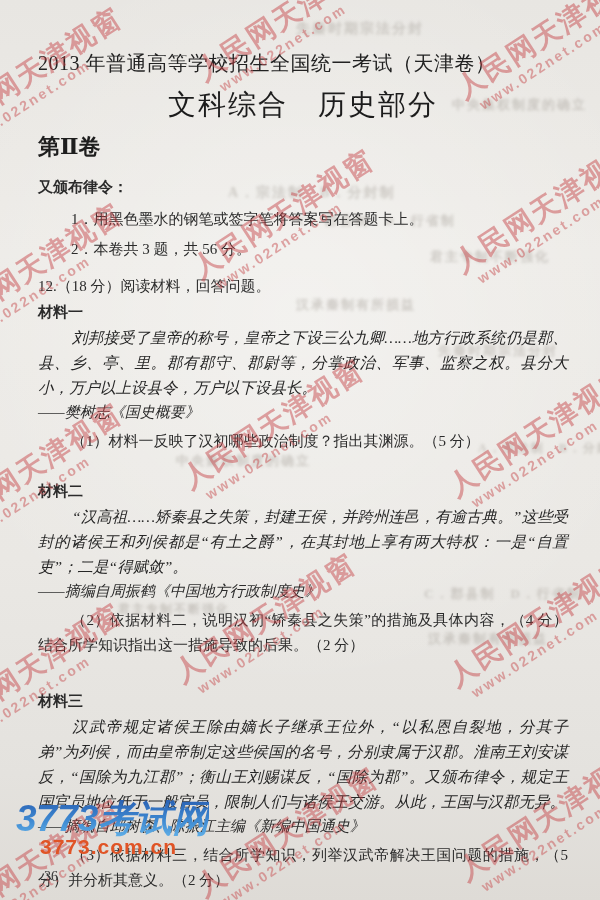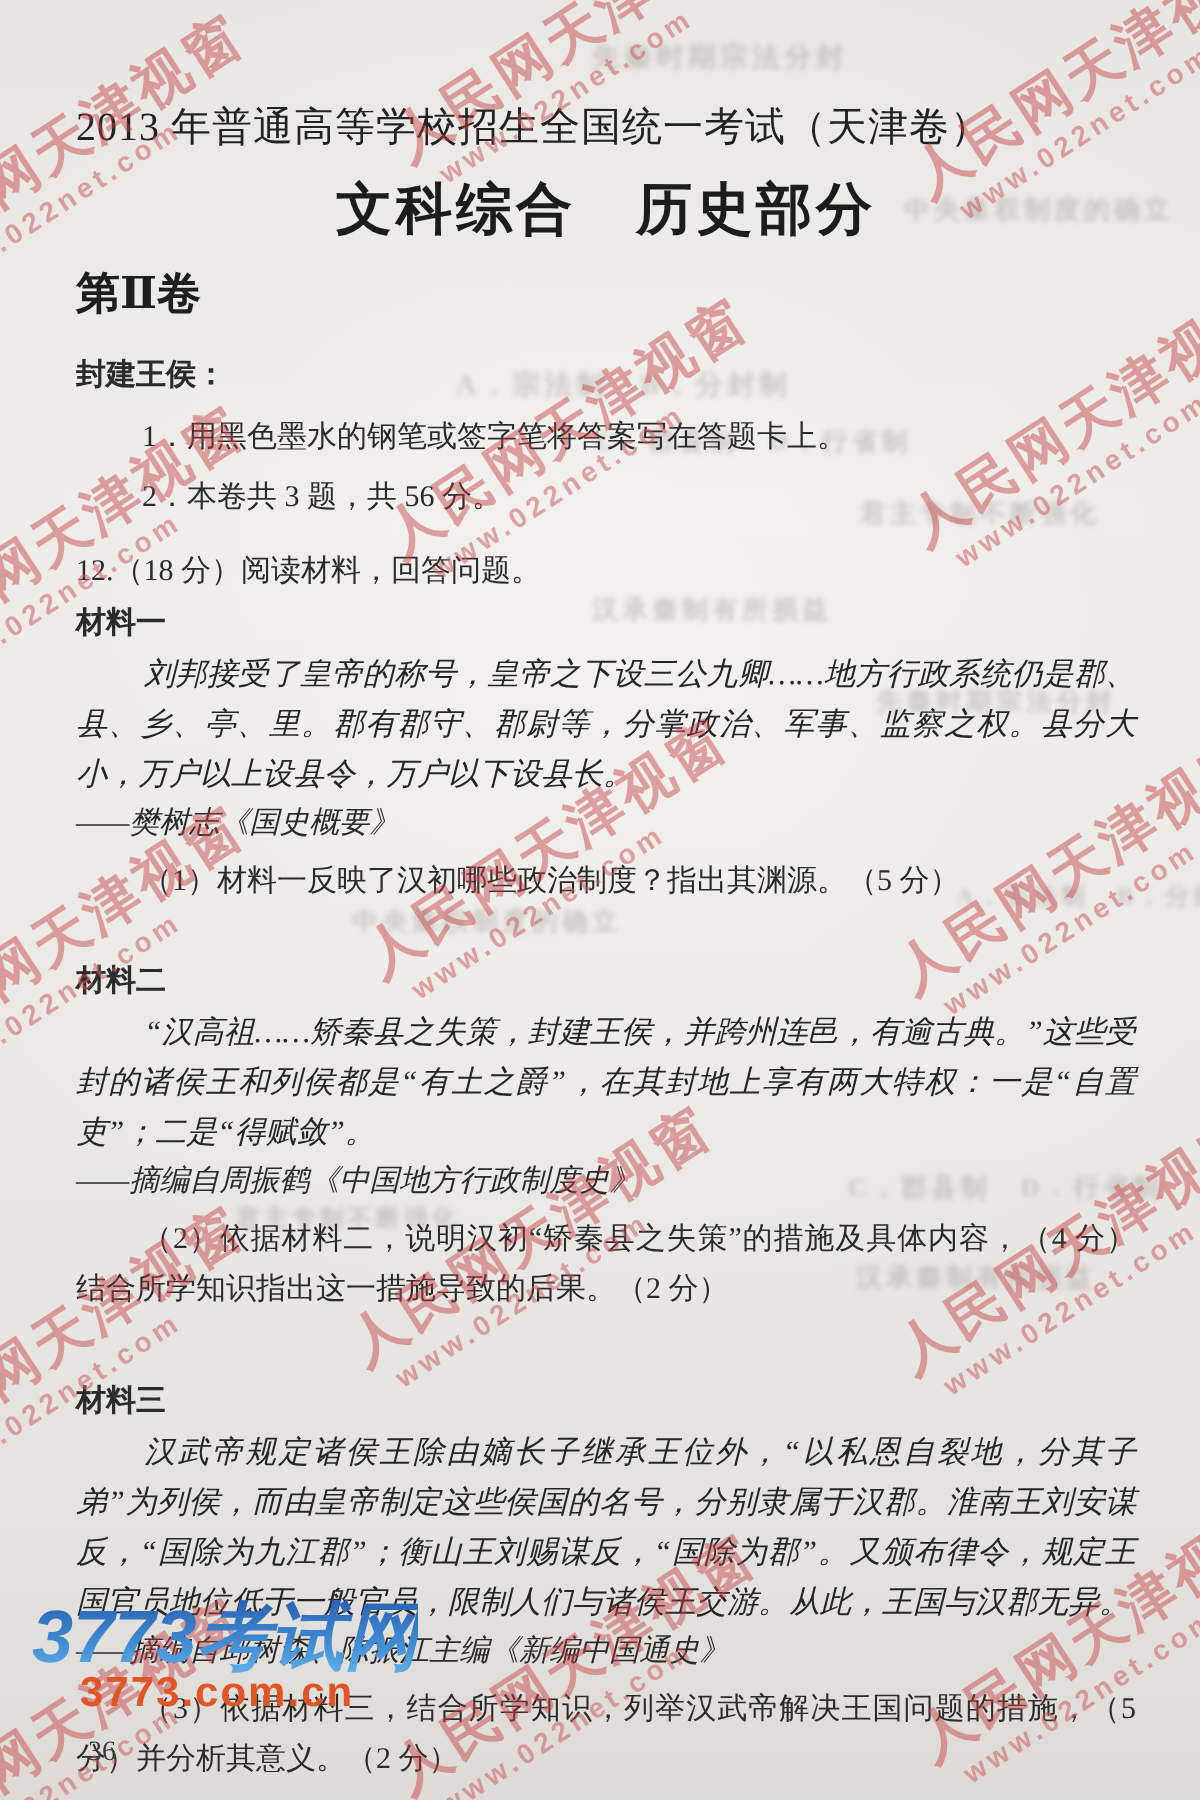--- a/index.html
+++ b/index.html
@@ -14,21 +14,21 @@
   }
   
   .bleed-layer{position:absolute;inset:0;z-index:1;pointer-events:none;}
   .bleed{
     position:absolute;color:#9d978f;opacity:.42;filter:blur(1.4px);
     white-space:nowrap;letter-spacing:2px;font-weight:bold;
   }
   
   .content{position:absolute;z-index:2;left:38px;top:50px;width:530px;}
   .t1{text-align:left;font-size:20px;letter-spacing:.5px;color:#222;margin:0 0 9px 0;}
-  .t2{text-align:center;font-size:28px;font-weight:bold;letter-spacing:2px;color:#1c1c1c;margin:0 0 8px 0;}
+  .t2{text-align:center;font-size:28px;font-weight:normal;letter-spacing:2px;color:#1c1c1c;margin:0 0 8px 0;}
   .t3{text-align:left;font-size:22px;font-weight:bold;color:#1e1e1e;margin:0 0 16px 0;}
   .notice-head{font-size:15px;font-weight:bold;margin:0 0 10px 0;}
   .notice-item{font-size:15px;line-height:25px;padding-left:2.2em;margin:0 0 5px 0;}
   .q-intro{font-size:15px;line-height:25px;margin:12px 0 2px 0;font-family:Liberation Serif, serif;}
   .mat-label{font-size:15px;font-weight:bold;line-height:22px;margin:2px 0 2px 0;}
   .mat-para{
     font-size:15.5px;line-height:25px;text-align:justify;text-indent:2.2em;
     font-style:italic;color:#262626;margin:2px 0 0 0;
   }
   .mat-source{font-size:15px;font-style:italic;text-align:left;line-height:25px;margin:0;}
@@ -77,21 +77,21 @@
       <div class="bleed" style="left: 424px; top: 585px; font-size: 13px;">C．郡县制　D．行省制</div>
       <div class="bleed" style="left: 118px; top: 601px; font-size: 12px;">君主专制不断强化</div>
       <div class="bleed" style="left: 428px; top: 630px; font-size: 13px;">汉承秦制有所损益</div>
     </div>
 
   <div class="content">
     <div class="t1">2013 年普通高等学校招生全国统一考试（天津卷）</div>
     <div class="t2">文科综合　历史部分</div>
     <div class="t3">第Ⅱ卷</div>
 
-    <div class="notice-head">封建王侯：</div>
+    <div class="notice-head">又颁布律令：</div>
     <div class="notice-item">1．用黑色墨水的钢笔或签字笔将答案写在答题卡上。</div>
     <div class="notice-item">2．本卷共 3 题，共 56 分。</div>
 
     <div class="q-intro">12.（18 分）阅读材料，回答问题。</div>
 
     <div class="mat-label">材料一</div>
     <p class="mat-para">刘邦接受了皇帝的称号，皇帝之下设三公九卿……地方行政系统仍是郡、县、乡、亭、里。郡有郡守、郡尉等，分掌政治、军事、监察之权。县分大小，万户以上设县令，万户以下设县长。</p>
     <div class="mat-source">——樊树志《国史概要》</div>
     <p class="mat-q">（1）材料一反映了汉初哪些政治制度？指出其渊源。（5 分）</p>
 

